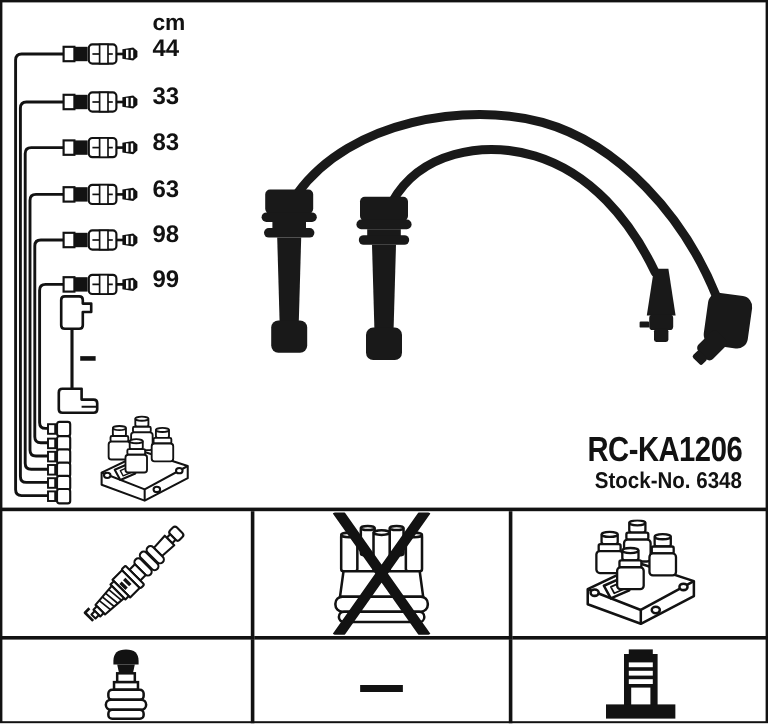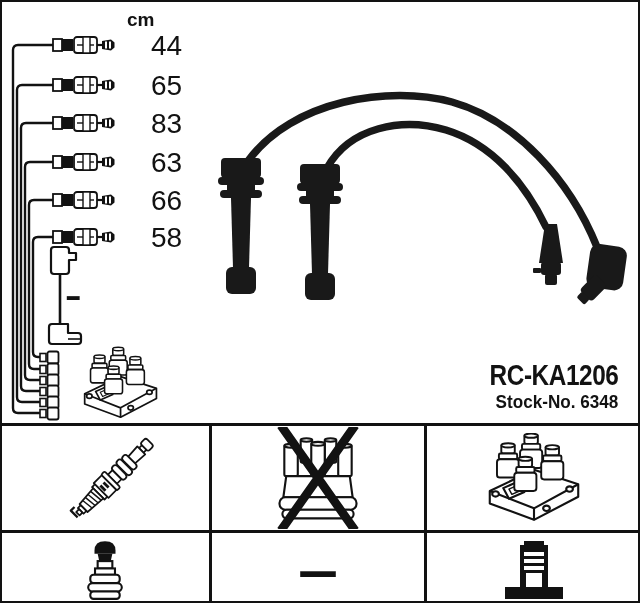--- a/index.html
+++ b/index.html
@@ -4,21 +4,21 @@
 <style>
   html,body{margin:0;padding:0;background:#e8e8e8;}
   .page{
     position:relative;width:640px;height:603px;background:#fff;
     font-family:"Liberation Sans",sans-serif;color:#121212;overflow:hidden;text-align:right;
   }
   .frame{position:absolute;inset:0;border:2px solid #121212;pointer-events:none;z-index:30;}
   .top-art{position:absolute;left:0;top:0;z-index:1;}
   .txt{position:absolute;z-index:5;color:#121212;white-space:nowrap;}
   .cm-label{left:127px;top:9px;font-size:19px;font-weight:700;}
-  .len-label{left:127px;font-size:28px;font-weight:400;letter-spacing:0px;margin-left:24px;}
+  .len-label{left:127px;font-size:20px;font-weight:700;letter-spacing:0px;}
   .short-dash{left:66px;top:281px;font-size:26px;font-weight:700;transform:scaleY(1.5);}
   .product-code{right:22px;top:359px;font-size:29px;font-weight:700;transform:scaleX(.84);transform-origin:100% 50%;letter-spacing:-.5px;}
   .product-stock{right:22px;top:391px;font-size:19px;font-weight:700;transform:scaleX(.9);transform-origin:100% 50%;}
   .compat-table{
     position:absolute;left:0;top:423px;width:640px;height:180px;z-index:4;
     display:grid;grid-template-columns:212px 215px 213px;grid-template-rows:107px 73px;
     border-top:3px solid #121212;box-sizing:border-box;background:#fff;
   }
   .cell{display:flex;align-items:center;justify-content:center;box-sizing:border-box;}
   .cell.cb{border-bottom:3px solid #121212;}
@@ -191,25 +191,25 @@
         <g transform="rotate(45 592 290)">
           <rect x="583" y="276" width="17" height="23" rx="4"></rect>
           <rect x="586" y="298" width="11" height="8" rx="2"></rect>
         </g>
       </g>
     </g>
   </svg>
 
   <div class="txt cm-label">cm</div>
   <div class="txt len-label" style="top:30px">44</div>
-  <div class="txt len-label" style="top:70px">65</div>
+  <div class="txt len-label" style="top:70px">33</div>
   <div class="txt len-label" style="top:108px">83</div>
   <div class="txt len-label" style="top:147px">63</div>
-  <div class="txt len-label" style="top:185px">66</div>
-  <div class="txt len-label" style="top:222px">58</div>
+  <div class="txt len-label" style="top:185px">98</div>
+  <div class="txt len-label" style="top:222px">99</div>
   <div class="txt short-dash">–</div>
 
   <div class="txt product-code">RC-KA1206</div>
   <div class="txt product-stock">Stock-No. 6348</div>
 
   <div class="compat-table">
     <div class="cell cb cr">
       <svg width="200" height="100" viewBox="0 0 200 100">
         <use href="#sparkplug" transform="translate(134,2) rotate(45) scale(0.8)"></use>
       </svg>

